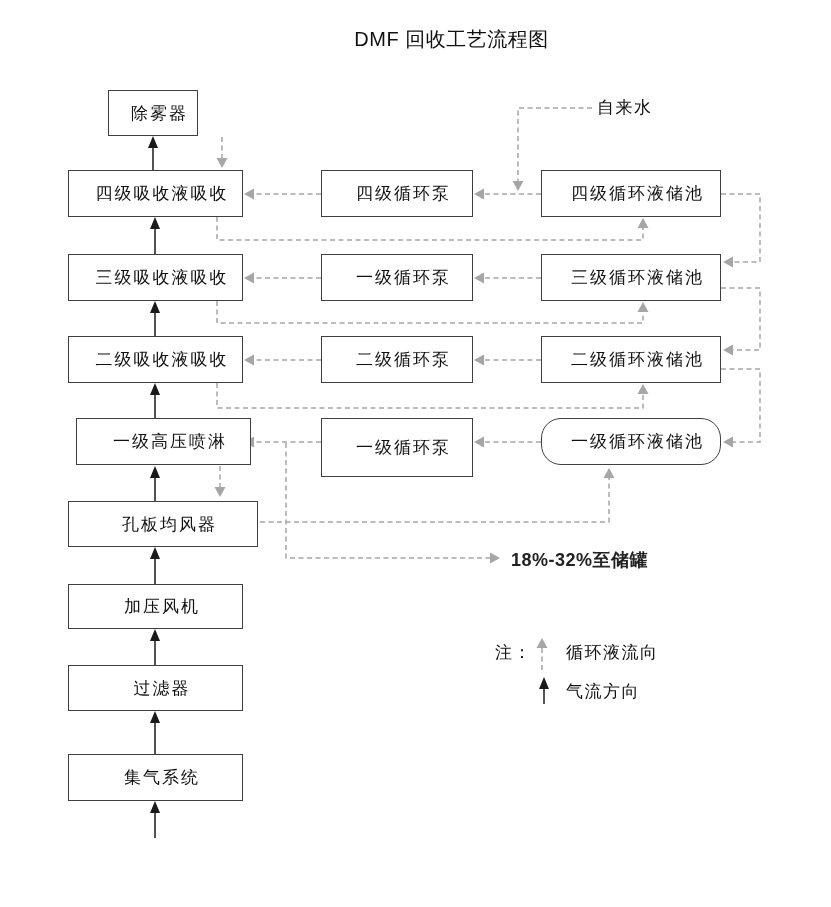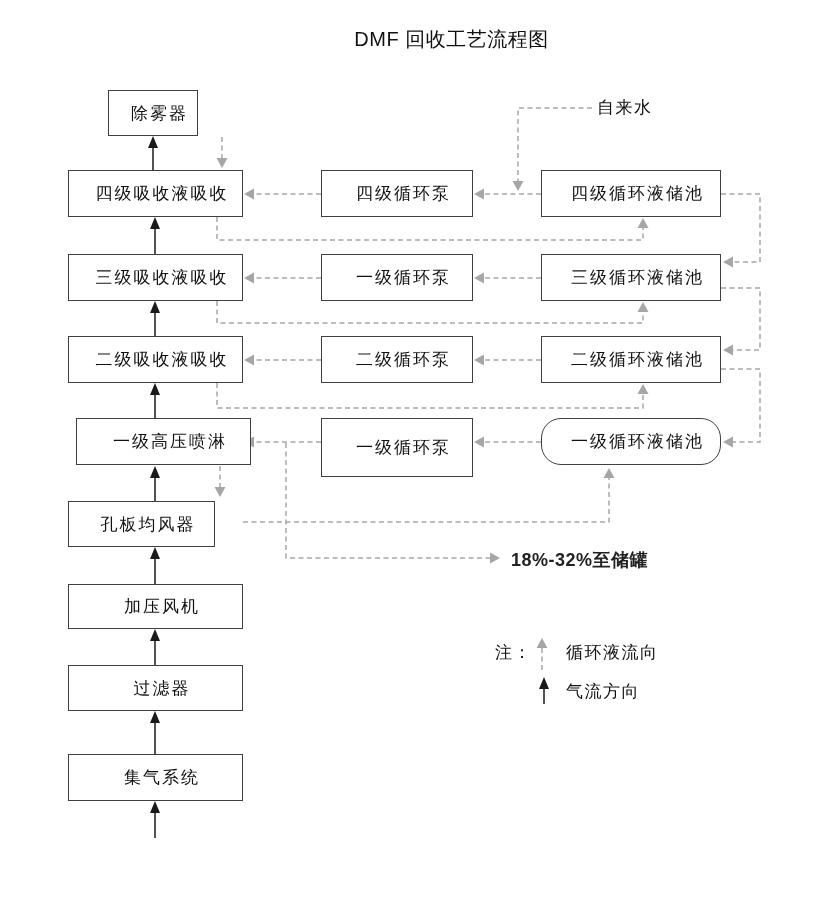--- a/index.html
+++ b/index.html
@@ -178,21 +178,21 @@
       <line class="solid" x1="544" y1="704" x2="544" y2="688"></line>
       <polygon class="solid-head" points="544,677 539,689 549,689"></polygon>
     </g>
   </svg>
 
   <div class="node" style="left:108px;top:90px;width:90px;height:46px;">除雾器</div>
   <div class="node" style="left:68px;top:170px;width:175px;height:47px;">四级吸收液吸收</div>
   <div class="node" style="left:68px;top:254px;width:175px;height:47px;">三级吸收液吸收</div>
   <div class="node" style="left:68px;top:336px;width:175px;height:47px;">二级吸收液吸收</div>
   <div class="node" style="left:76px;top:418px;width:175px;height:47px;">一级高压喷淋</div>
-  <div class="node" style="left:68px;top:501px;width:147px;height:46px;">孔板均风器</div>
+  <div class="node" style="left:68px;top:501px;width:190px;height:46px;">孔板均风器</div>
   <div class="node" style="left:68px;top:584px;width:175px;height:45px;">加压风机</div>
   <div class="node" style="left:68px;top:665px;width:175px;height:46px;">过滤器</div>
   <div class="node" style="left:68px;top:754px;width:175px;height:47px;">集气系统</div>
 
   <div class="node" style="left:321px;top:170px;width:152px;height:47px;">四级循环泵</div>
   <div class="node" style="left:321px;top:254px;width:152px;height:47px;">一级循环泵</div>
   <div class="node" style="left:321px;top:336px;width:152px;height:47px;">二级循环泵</div>
   <div class="node" style="left:321px;top:418px;width:152px;height:59px;">一级循环泵</div>
 
   <div class="node" style="left:541px;top:170px;width:180px;height:47px;">四级循环液储池</div>

